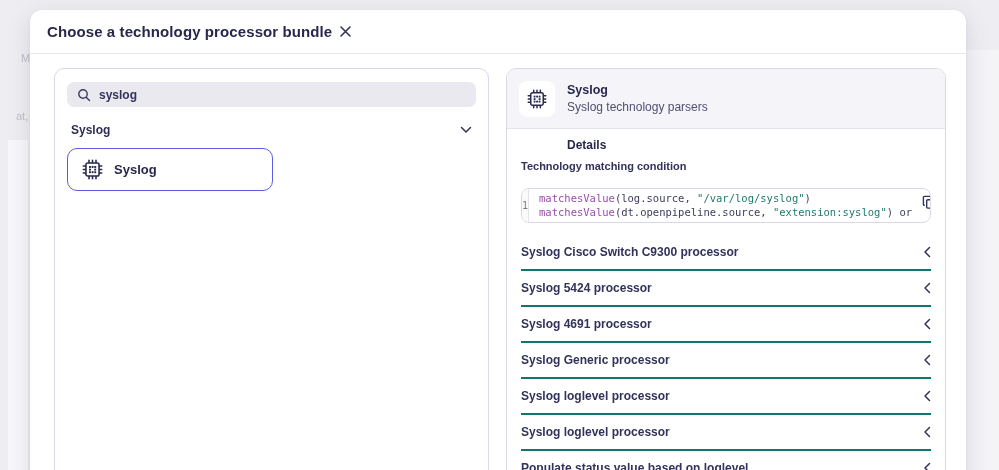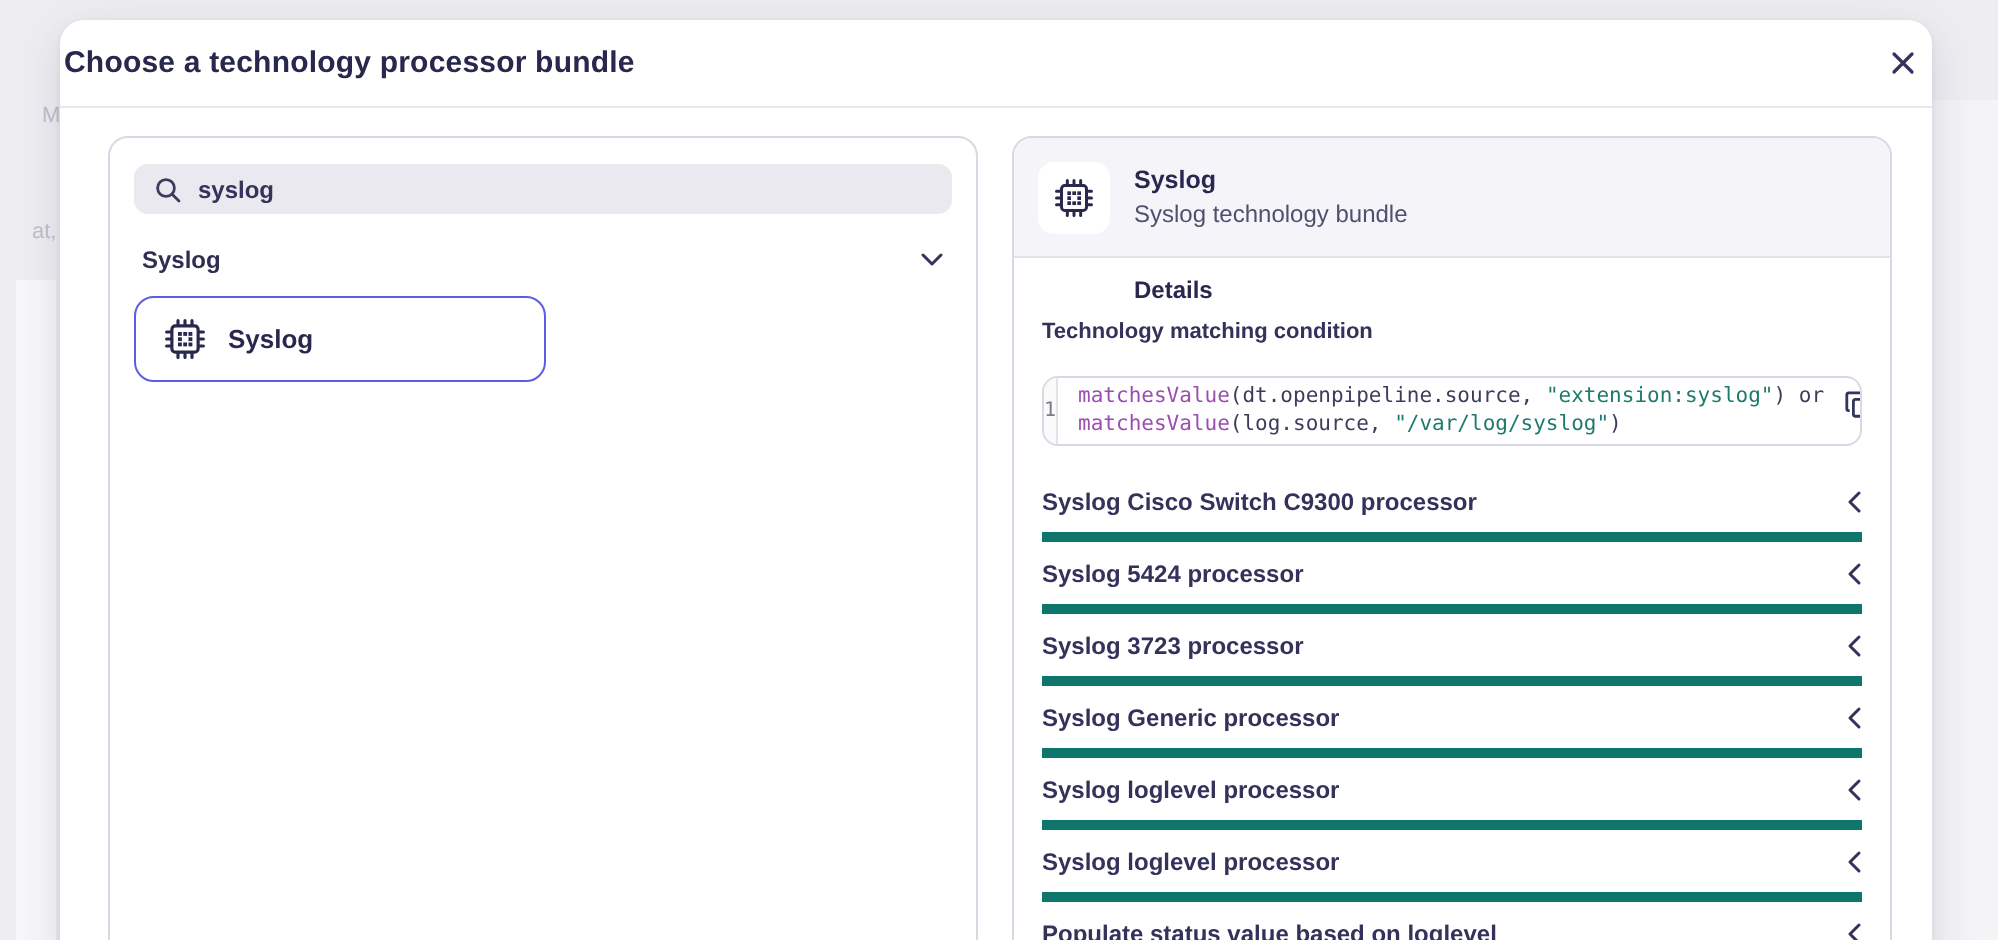--- a/index.html
+++ b/index.html
@@ -21,22 +21,22 @@
   .bg-text { position: absolute; font-size: 11px; color: #bfbfca; margin-left: 16px; }
   .bg-text.t1 { left: 5px; top: 52px; }
   .bg-text.t2 { left: 0px; top: 110px; }
 
   .modal {
     position: absolute; left: 30px; top: 10px; width: 936px; height: 500px;
     background: #ffffff; border-radius: 12px;
     box-shadow: 0 6px 24px rgba(40,40,80,0.14), 0 1px 3px rgba(40,40,80,0.08);
   }
   .modal-header {
-    height: 44px; padding: 0 2px; display: flex; align-items: center;
-    justify-content: space-between; border-bottom: 1px solid #e6e6ee;
+    height: 44px; padding: 0 17px; display: flex; align-items: center;
+    justify-content: flex-start; border-bottom: 1px solid #e6e6ee;
   }
   .modal-title { font-size: 15px; font-weight: bold; color: #28284e; letter-spacing: .1px; }
   .close-btn {
     width: 26px; height: 26px; border: none; background: transparent; cursor: pointer;
     display: flex; align-items: center; justify-content: center; border-radius: 4px;
   }
   .modal-body { display: flex; gap: 17px; padding: 14px 18px 0 24px; }
 
   .panel { border: 1px solid #d9d9e6; border-radius: 10px; background: #fff; }
   .panel-left { width: 435px; height: 432px; padding: 13px 12px; }
@@ -95,21 +95,21 @@
   .tok-fn { color: #9b4db0; }
   .tok-str { color: #1f7a6d; }
   .copy-btn {
     border: none; background: transparent; cursor: pointer;
     padding: 6px 8px 0 0; align-self: flex-start;
   }
 
   .processors-heading { font-size: 12px; font-weight: bold; color: #32325a; margin: 4px 0 1px; }
   .proc-row {
     display: flex; align-items: center; justify-content: space-between;
-    height: 36px; border-bottom: 5px solid #0f766e; cursor: pointer;
+    height: 36px; border-bottom: 2px solid #0f766e; cursor: pointer;
   }
   .proc-label { font-size: 12px; font-weight: bold; color: #32325a; }
 
   svg { display: block; }
 </style>
 </head>
 <body>
 
 <div class="bg-strip-left"></div>
 <div class="bg-strip-right"></div>
@@ -200,34 +200,34 @@
                   <rect x="14" y="11" width="2.2" height="2.2"></rect>
                 <rect x="8" y="14" width="2.2" height="2.2"></rect>
                   <rect x="11" y="14" width="2.2" height="2.2"></rect>
                   <rect x="14" y="14" width="2.2" height="2.2"></rect>
               </g>
             </svg>
           </span>
         </div>
         <div>
           <div class="rp-title">Syslog</div>
-          <div class="rp-subtitle">Syslog technology bundle</div>
+          <div class="rp-subtitle">Syslog technology parsers</div>
         </div>
       </div>
 
       <div class="rp-content">
 
         <div class="details-heading">Details</div>
         <div class="condition-label">Technology matching condition</div>
 
         <div class="code-block">
           <div class="code-gutter">1</div>
           <div class="code-lines">
+            <div class="code-line"><span class="tok-fn">matchesValue</span><span>(log.source, </span><span class="tok-str">"/var/log/syslog"</span><span>)</span></div>
             <div class="code-line"><span class="tok-fn">matchesValue</span><span>(dt.openpipeline.source, </span><span class="tok-str">"extension:syslog"</span><span>) or</span></div>
-            <div class="code-line"><span class="tok-fn">matchesValue</span><span>(log.source, </span><span class="tok-str">"/var/log/syslog"</span><span>)</span></div>
           </div>
           <button class="copy-btn">
             <span>
               <svg width="15" height="15" viewBox="0 0 16 16">
                 <rect x="5" y="5" width="9" height="9" rx="1.2" stroke="#33335c" stroke-width="1.5" fill="none"></rect>
                 <path d="M3 11 H2.5 A1 1 0 0 1 1.5 10 V2.5 A1 1 0 0 1 2.5 1.5 H10 A1 1 0 0 1 11 2.5 V3" stroke="#33335c" stroke-width="1.5" fill="none"></path>
               </svg>
             </span>
           </button>
         </div>
@@ -243,21 +243,21 @@
         </div>
         <div class="proc-row">
           <span class="proc-label">Syslog 5424 processor</span>
           <span>
               <svg width="8" height="12" viewBox="0 0 8 12">
                 <path d="M6.5 1.5 L2 6 L6.5 10.5" stroke="#33335c" stroke-width="1.5" fill="none" stroke-linecap="round" stroke-linejoin="round"></path>
               </svg>
             </span>
         </div>
         <div class="proc-row">
-          <span class="proc-label">Syslog 3723 processor</span>
+          <span class="proc-label">Syslog 4691 processor</span>
           <span>
               <svg width="8" height="12" viewBox="0 0 8 12">
                 <path d="M6.5 1.5 L2 6 L6.5 10.5" stroke="#33335c" stroke-width="1.5" fill="none" stroke-linecap="round" stroke-linejoin="round"></path>
               </svg>
             </span>
         </div>
         <div class="proc-row">
           <span class="proc-label">Syslog Generic processor</span>
           <span>
               <svg width="8" height="12" viewBox="0 0 8 12">

